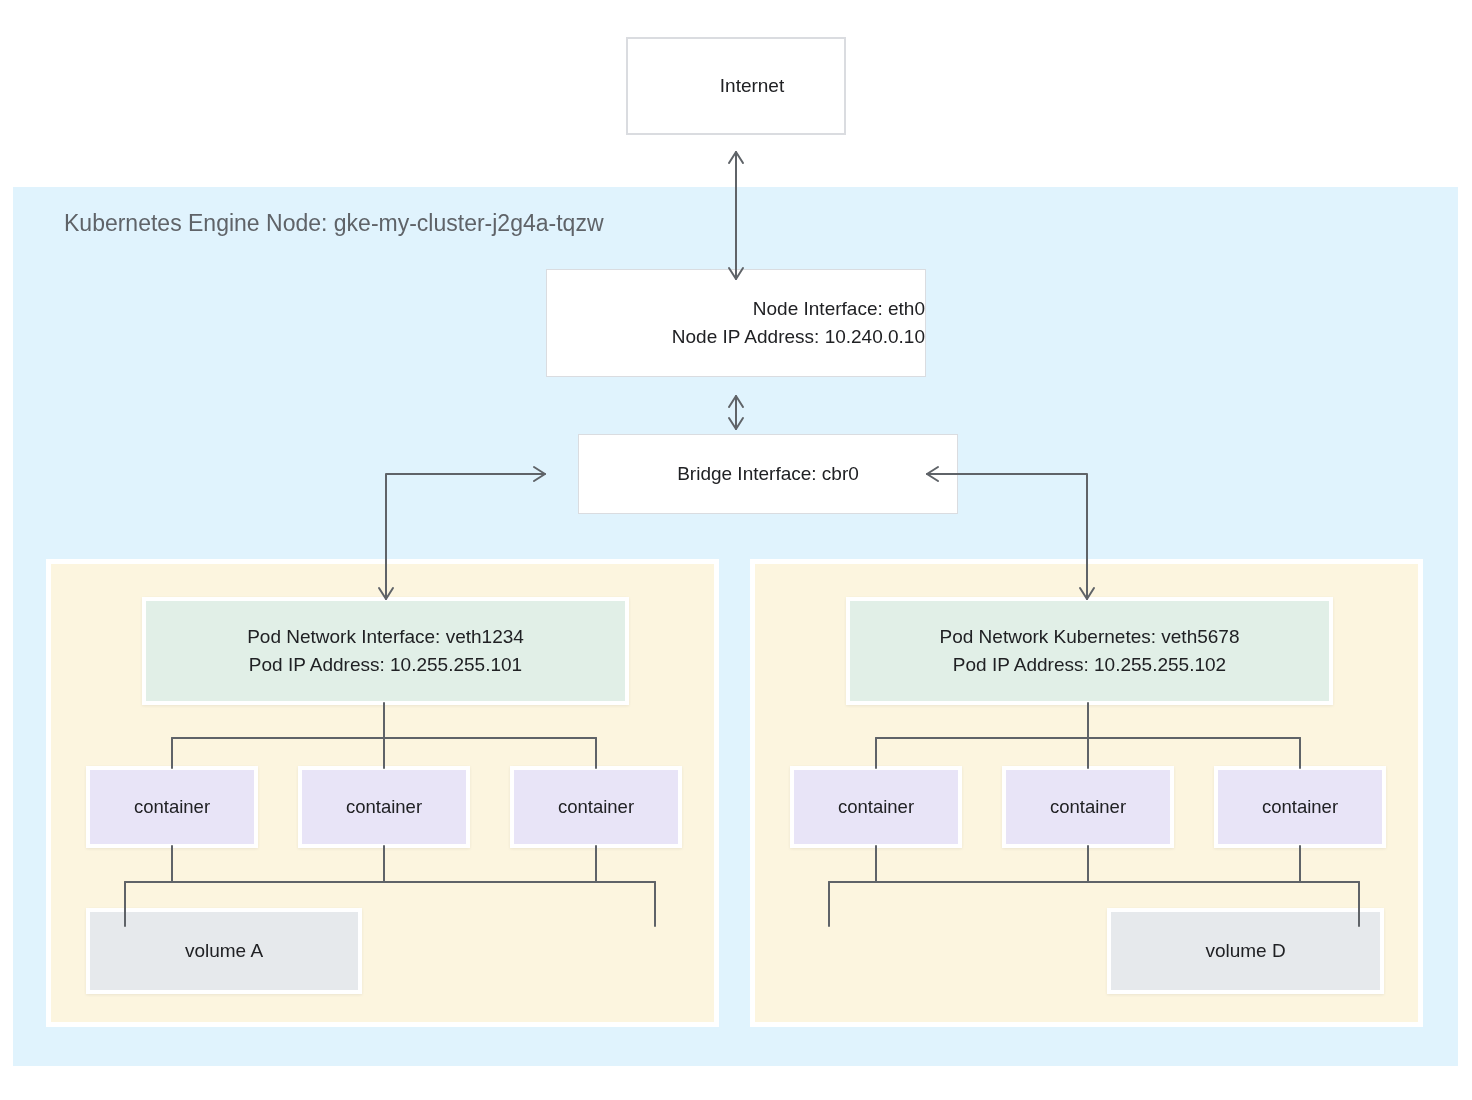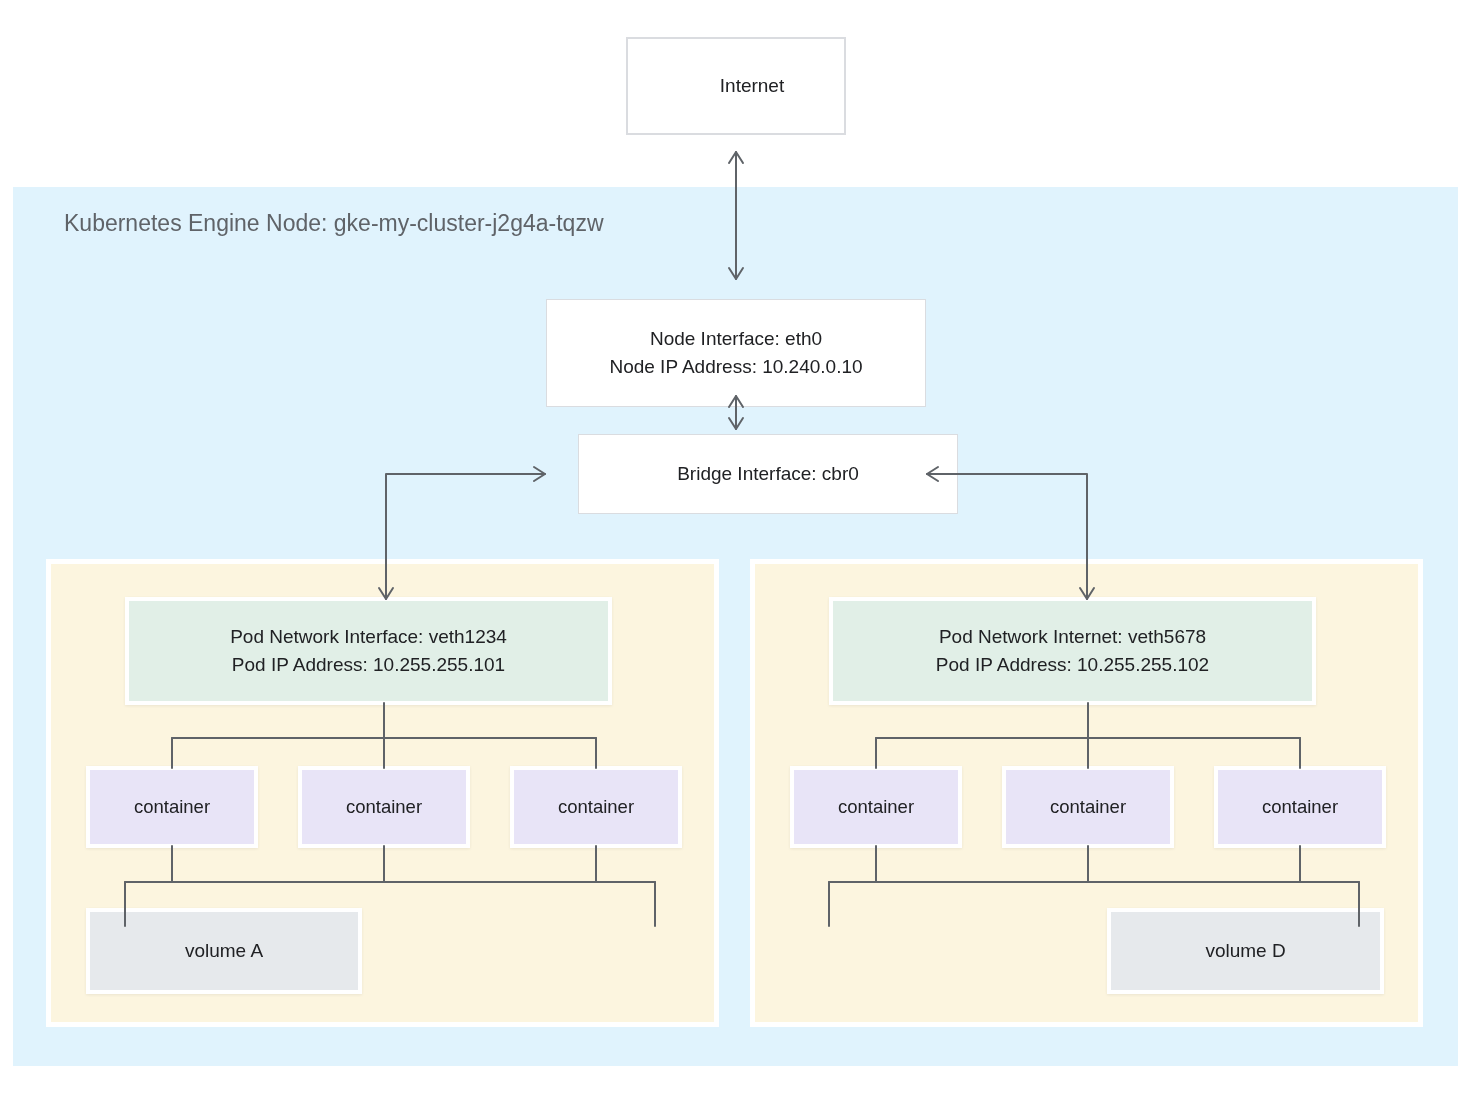--- a/index.html
+++ b/index.html
@@ -36,40 +36,40 @@
   }
   
   .panel{
     background:#ffffff;
     border:2px solid var(--box-border);
     display:flex;flex-direction:column;align-items:center;justify-content:center;
     font-size:19px;line-height:28px;text-align:center;
     z-index:3;
   }
   .internet{left:626px;top:37px;width:220px;height:98px;padding-left:32px;}
-  .node-if{left:546px;top:299px;width:380px;height:108px;border-width:1px;}
+  .node-if{left:546px;top:269px;width:380px;height:108px;border-width:1px;align-items:flex-end;}
   .bridge{left:578px;top:434px;width:380px;height:80px;border-width:1px;}
   
   .pod{
     top:564px;width:663px;height:458px;
     background:var(--pod-bg);
     box-shadow:0 0 0 5px #ffffff;
     z-index:2;
   }
   .pod1{left:51px;}
   .pod2{left:755px;}
   
   .inner{
     position:absolute;box-sizing:border-box;
     display:flex;flex-direction:column;align-items:center;justify-content:center;
     text-align:center;font-size:19px;line-height:28px;
     box-shadow:0 0 0 4px #ffffff, 0 1px 3px 4px rgba(0,0,0,0.07);
     z-index:3;
   }
-  .ifbox{left:78px;top:37px;width:479px;height:100px;background:var(--interface-bg);}
+  .ifbox{left:95px;top:37px;width:479px;height:100px;background:var(--interface-bg);}
   .cbox{top:206px;width:164px;height:74px;background:var(--container-bg);font-size:18.5px;}
   .c1{left:39px;} .c2{left:251px;} .c3{left:463px;}
   .vbox{top:348px;height:78px;background:var(--volume-bg);}
   .v1{left:39px;width:268px;} .v2{left:356px;width:269px;}
   
   .wires{
     position:absolute;left:0;top:0;width:1472px;height:1100px;
     z-index:5;pointer-events:none;
   }
   .wires path,.wires line{
@@ -113,21 +113,21 @@
     <div class="inner cbox c3">
       <span>container</span>
     </div>
     <div class="inner vbox v1">
       <span>volume A</span>
     </div>
   </div>
 
   <div class="abs pod pod2">
     <div class="inner ifbox">
-      <div>Pod Network Internet: veth5678</div>
+      <div>Pod Network Kubernetes: veth5678</div>
       <div>Pod IP Address: 10.255.255.102</div>
     </div>
     <div class="inner cbox c1">
       <span>container</span>
     </div>
     <div class="inner cbox c2">
       <span>container</span>
     </div>
     <div class="inner cbox c3">
       <span>container</span>

